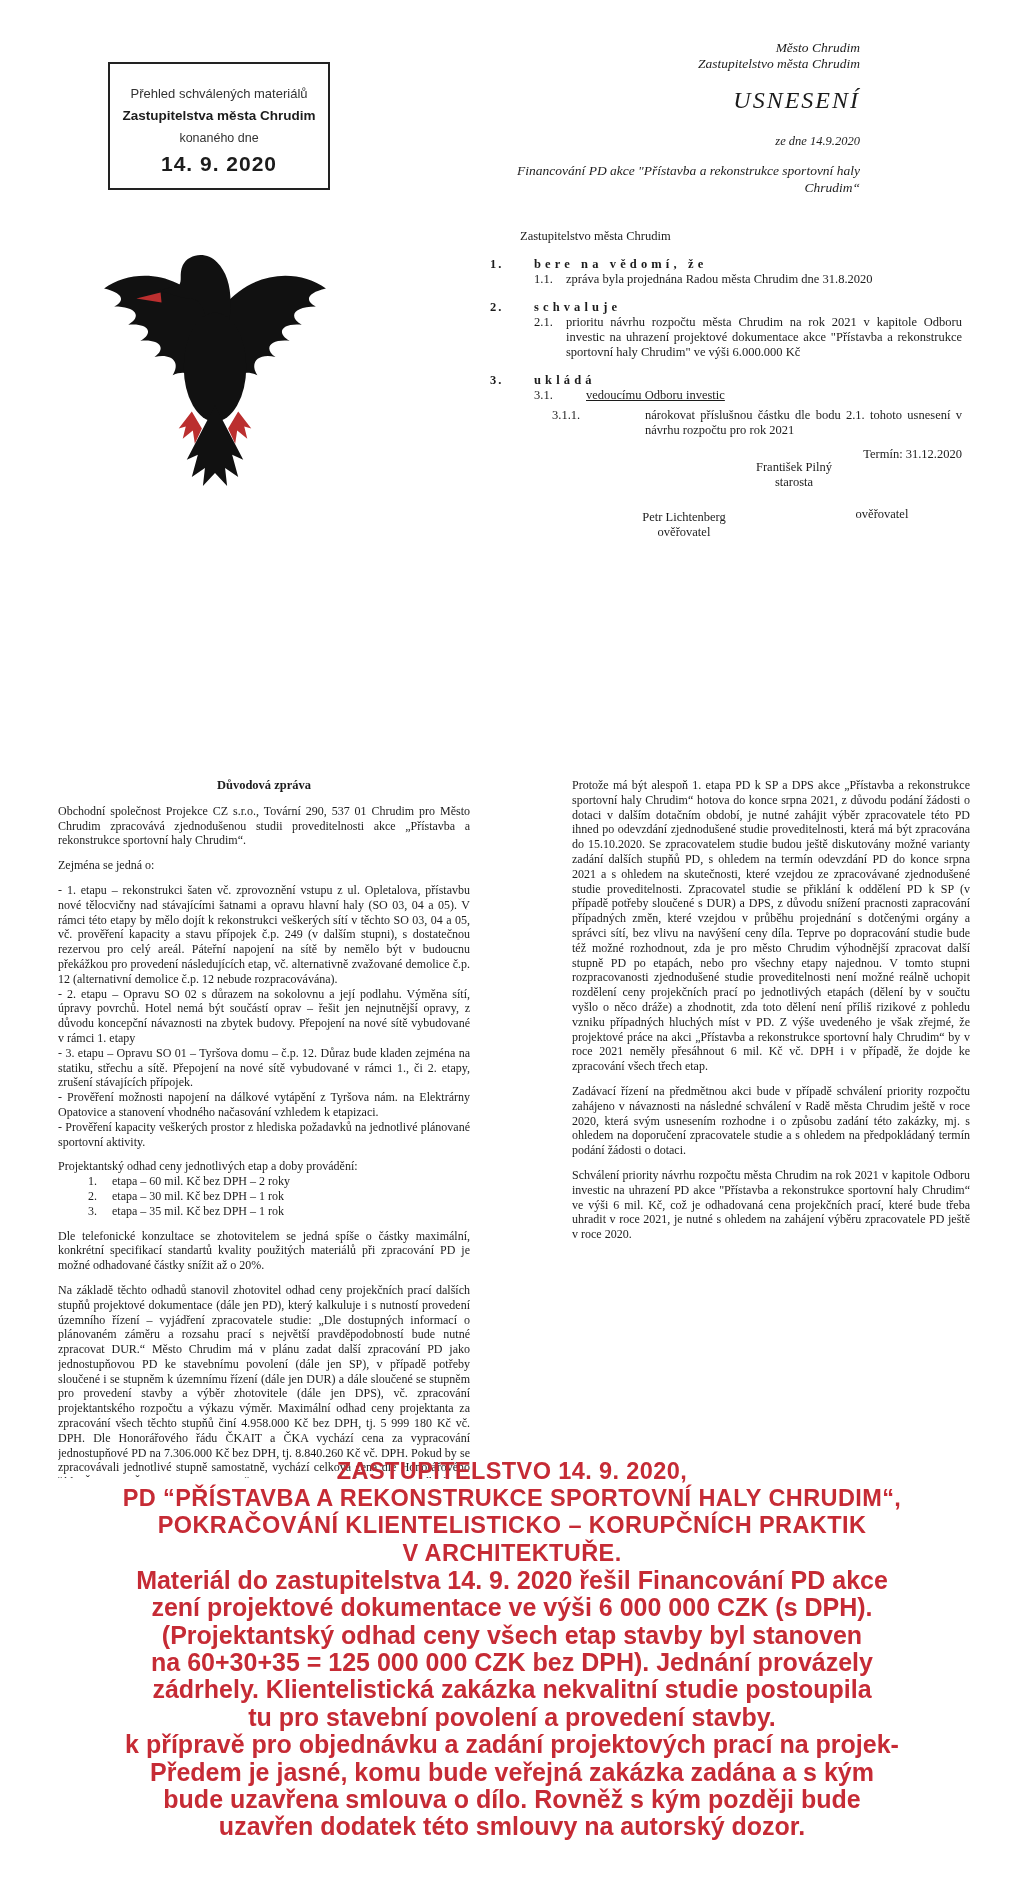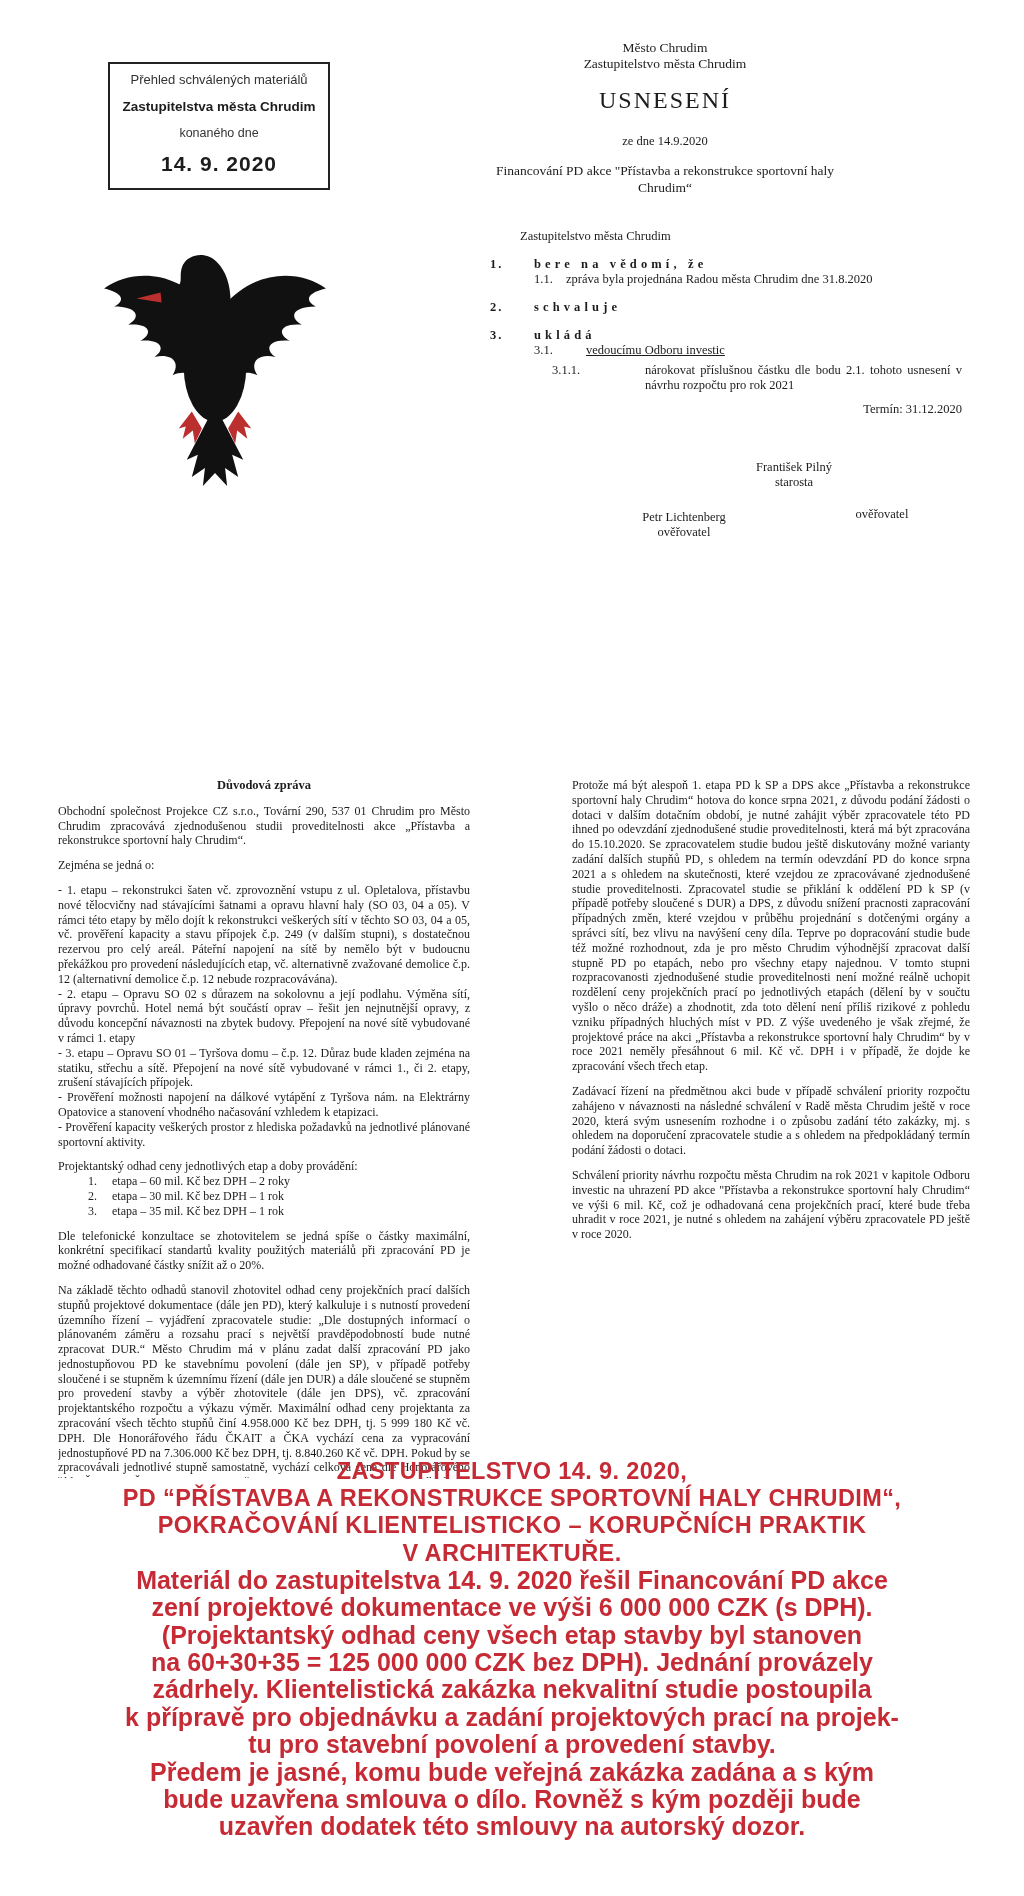--- a/index.html
+++ b/index.html
@@ -3,28 +3,28 @@
 <meta charset="utf-8">
 <style>
   html,body { margin:0; padding:0; background:#ffffff; }
   .page { position:relative; width:1024px; height:1896px; background:#ffffff;
           font-family:"Liberation Serif", serif; color:#1c1c1c; overflow:hidden; }
 
   
   .approval-box { position:absolute; left:108px; top:62px; width:222px; height:128px;
       border:2px solid #222; box-sizing:border-box; text-align:center;
       font-family:"Liberation Sans", sans-serif;
-      display:flex; flex-direction:column; justify-content:space-between; padding:8px 6px 12px; }
+      display:flex; flex-direction:column; justify-content:space-between; padding:22px 6px 12px; }
   .ab-l1 { font-size:13px; color:#333; }
   .ab-l2 { font-size:13.5px; font-weight:bold; }
   .ab-l3 { font-size:12.5px; color:#333; }
   .ab-l4 { font-size:21px; font-weight:bold; letter-spacing:1px; }
 
   
-  .doc-header { position:absolute; left:470px; top:40px; width:390px; text-align:center; }
+  .doc-header { position:absolute; left:470px; top:40px; width:390px; text-align:right;font-style:italic; }
   .dh-city, .dh-council { font-size:13.5px; line-height:16px; }
   .dh-title { font-size:24px; letter-spacing:2px; margin-top:15px; }
   .dh-date { font-size:12.5px; margin-top:20px; }
   .dh-subject { font-size:13.5px; margin-top:13px; line-height:17px; }
 
   
   .resolution { position:absolute; left:490px; top:229px; width:472px;
       font-size:12.5px; line-height:15px; }
   .res-intro { margin-left:30px; }
   .res-item { display:flex; margin-top:13px; }
@@ -117,20 +117,24 @@
       <span class="res-label">bere na vědomí, že</span>
     </div>
     <div class="res-sub">
       <span class="res-sub-num">1.1.</span>
       <span class="res-sub-text">zpráva byla projednána Radou města Chrudim dne 31.8.2020</span>
     </div>
 
     <div class="res-item">
       <span class="res-num">2.</span>
       <span class="res-label">schvaluje</span>
+    </div>
+    <div class="res-sub">
+      <span class="res-sub-num">2.1.</span>
+      <span class="res-sub-text">prioritu návrhu rozpočtu města Chrudim na rok 2021 v kapitole Odboru investic na uhrazení projektové dokumentace akce "Přístavba a rekonstrukce sportovní haly Chrudim" ve výši 6.000.000 Kč</span>
     </div>
 
     <div class="res-item">
       <span class="res-num">3.</span>
       <span class="res-label">ukládá</span>
     </div>
     <div class="res-sub">
       <span class="res-sub-num wide">3.1.</span>
       <span class="res-sub-text u">vedoucímu Odboru investic</span>
     </div>
@@ -193,20 +197,20 @@
   <div class="red-block">
     <div class="red-hl">ZASTUPITELSTVO 14. 9. 2020,</div>
     <div class="red-hl">PD “PŘÍSTAVBA A REKONSTRUKCE SPORTOVNÍ HALY CHRUDIM“,</div>
     <div class="red-hl">POKRAČOVÁNÍ KLIENTELISTICKO – KORUPČNÍCH PRAKTIK</div>
     <div class="red-hl">V ARCHITEKTUŘE.</div>
     <div class="red-bl">Materiál do zastupitelstva 14. 9. 2020 řešil Financování PD akce</div>
     <div class="red-bl">zení projektové dokumentace ve výši 6 000 000 CZK (s DPH).</div>
     <div class="red-bl">(Projektantský odhad ceny všech etap stavby byl stanoven</div>
     <div class="red-bl">na 60+30+35 = 125 000 000 CZK bez DPH). Jednání provázely</div>
     <div class="red-bl">zádrhely. Klientelistická zakázka nekvalitní studie postoupila</div>
+    <div class="red-bl">tu pro stavební povolení a provedení stavby.</div>
     <div class="red-bl">k přípravě pro objednávku a zadání projektových prací na projek-</div>
-    <div class="red-bl">tu pro stavební povolení a provedení stavby.</div>
     <div class="red-bl">Předem je jasné, komu bude veřejná zakázka zadána a s kým</div>
     <div class="red-bl">bude uzavřena smlouva o dílo. Rovněž s kým později bude</div>
     <div class="red-bl">uzavřen dodatek této smlouvy na autorský dozor.</div>
   </div>
 
 </div>
 
 </body></html>

